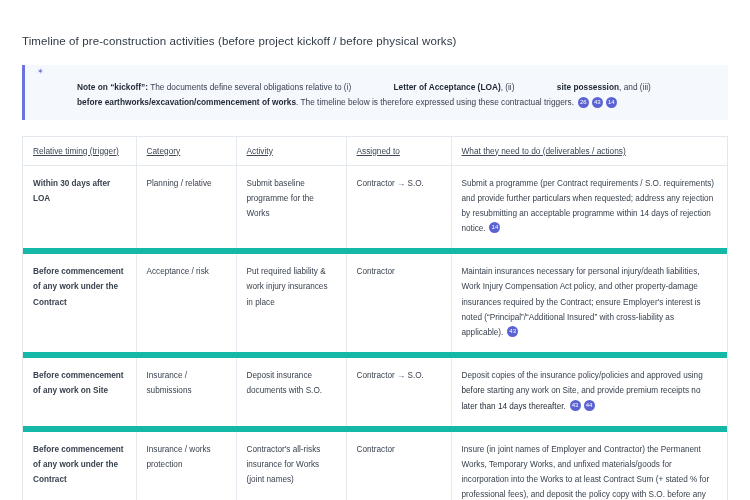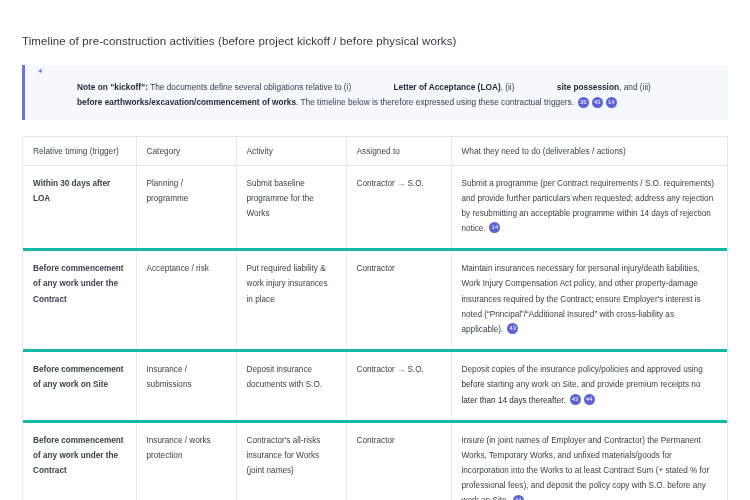--- a/index.html
+++ b/index.html
@@ -83,29 +83,30 @@
   table.tl th {
     text-align: left;
     font-weight: normal;
     font-size: 8.3px;
     color: #3c4654;
     padding: 9px 10px 9px 10px;
     border-right: 1px solid #e7eaf0;
     border-bottom: 1px solid #e3e7ee;
     vertical-align: middle;
     background: #ffffff;
+    text-decoration: underline;
   }
   table.tl th:last-child { border-right: none; }
   table.tl td {
     font-size: 8.2px;
     line-height: 1.85;
     color: #39424f;
     padding: 10px 10px 12px 10px;
     border-right: 1px solid #e7eaf0;
-    border-bottom: 3px solid #14b8a6;
+    border-bottom: 6px solid #14b8a6;
     vertical-align: top;
     margin-top: 20px;
   }
   table.tl td:last-child { border-right: none; }
   td.c-when { font-weight: bold; color: #1f2733; }
   td b { font-weight: normal; color: #1f2733; }
   .col1 { width: 113px; }
   .col2 { width: 100px; }
   .col3 { width: 110px; }
   .col4 { width: 105px; }
@@ -141,21 +142,21 @@
           <th>Category</th>
           <th>Activity</th>
           <th>Assigned to</th>
           <th>What they need to do (deliverables / actions)</th>
         </tr>
       </thead>
       <tbody>
 
         <tr>
           <td class="c-when">Within 30 days after LOA</td>
-          <td>Planning / programme</td>
+          <td>Planning / relative</td>
           <td>Submit baseline programme for the Works</td>
           <td>Contractor → S.O.</td>
           <td><span>Submit a programme (per Contract requirements / S.O. requirements) and provide further particulars when requested; address any rejection by resubmitting an acceptable programme within 14 days of rejection notice.</span>
             <span class="cite">14</span>
           </td>
         </tr>
 
         <tr>
           <td class="c-when">Before commencement of any work under the Contract</td>
           <td>Acceptance / risk</td>

